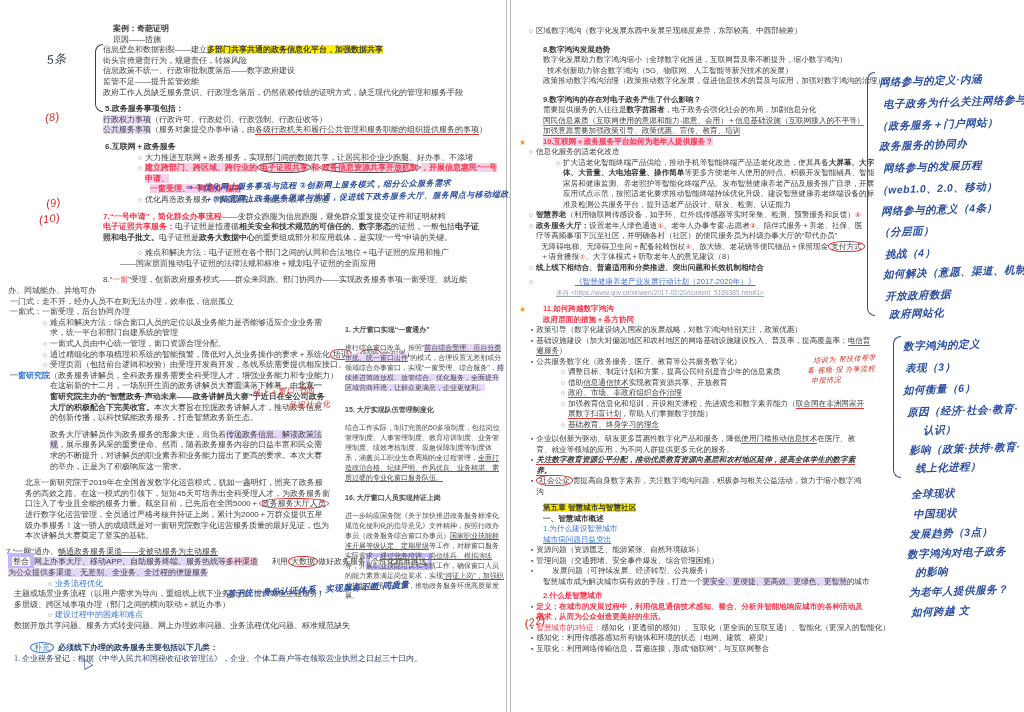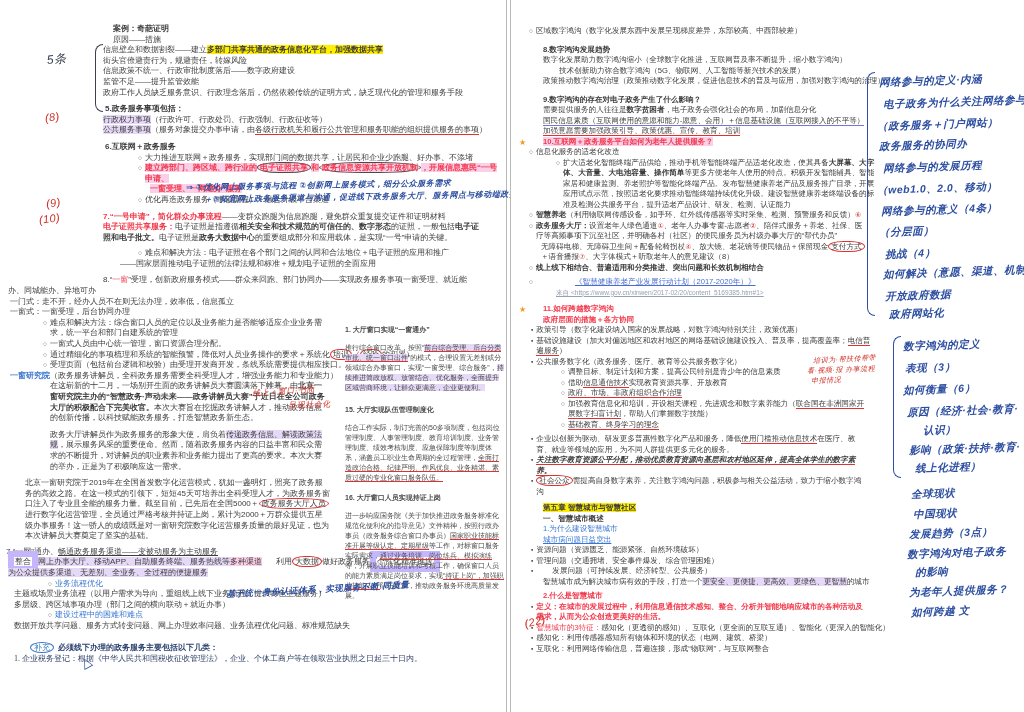--- a/index.html
+++ b/index.html
@@ -25,21 +25,21 @@
   .hv{background:#e6d9f7;}
   .blue{color:#3a77d2;}
   .link{color:#4a6ed0;text-decoration:underline;cursor:pointer;}
   .grey{color:#97a0b3;font-size:6.6px;text-decoration:underline;}
   .u{text-decoration:underline;}
   .u2{text-decoration:underline;}
   .ured{border-bottom:1px solid #e03131;}
   .upur{border-bottom:1.6px solid #6f7ad0;}
   .circ{border:1px solid #e03131;border-radius:50%/60%;padding:0 2px;}
   .circk{border:1px solid #4a4a4a;border-radius:50%/60%;padding:0 2px;}
-  .box{border:6px solid #c4b5fd;padding:0 1px;}
+  .box{border:4px solid #c4b5fd;padding:0 1px;}
   .serif,.serifnavy{font-family:"Liberation Serif","DejaVu Serif",serif;}
   .serifnavy{color:#2f3f66;}
   .navy{color:#2e4470;font-weight:bold;font-family:"Liberation Serif","DejaVu Serif",serif;}
   .tealc{color:#2e7bb5;border:1px solid #3a77d2;border-radius:50%;padding:0 3px;margin-right:4px;}
   .gapl{margin-left:14px;}
   .supr{color:#cf3126;font-size:7px;vertical-align:top;}
   .nb{font-weight:bold;}
   .st{position:absolute;left:-24px;top:1px;color:#f59824;font-size:8px;}
   
   .hw{position:absolute;white-space:nowrap;font-style:italic;letter-spacing:.5px;transform-origin:left top;}
@@ -234,21 +234,21 @@
         <div class="ln" style="margin-left: 18px;">
           <span class="bu">○</span>
           <span class="segs"><span>区域数字鸿沟（数字化发展东西中发展呈现梯度差异，东部较高、中西部较差）</span></span>
         </div>
         <div class="ln" style="margin-left: 32px; margin-top: 8px;">
           <span class="segs"><span class="b">8.数字鸿沟发展趋势</span></span>
         </div>
         <div class="ln" style="margin-left: 32px;">
           <span class="segs"><span>数字化发展助力数字鸿沟缩小（全球数字化推进，互联网普及率不断提升，缩小数字鸿沟）</span></span>
         </div>
-        <div class="ln" style="margin-left: 48px;">
+        <div class="ln" style="margin-left: 36px;">
           <span class="segs"><span>技术创新助力弥合数字鸿沟（5G、物联网、人工智能等新兴技术的发展）</span></span>
         </div>
         <div class="ln" style="margin-left: 32px;">
           <span class="segs"><span>政策推动数字鸿沟治理（政策推动数字化发展，促进信息技术的普及与应用，加强对数字鸿沟的治理）</span></span>
         </div>
         <div class="ln" style="margin-left: 32px; margin-top: 8px;">
           <span class="segs"><span class="b">9.数字鸿沟的存在对电子政务产生了什么影响？</span></span>
         </div>
         <div class="ln" style="margin-left: 32px;">
           <span class="segs"><span>需要提供服务的人往往是</span><span class="b">数字贫困者</span><span>，电子政务会强化社会的布局，加剧信息分化</span></span>

